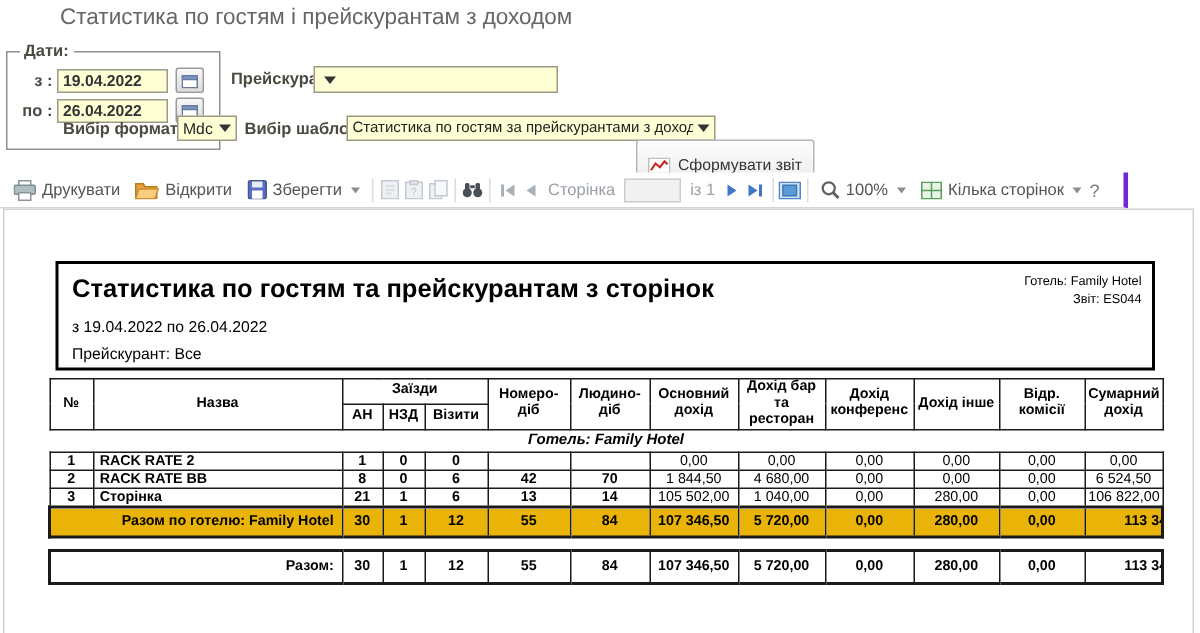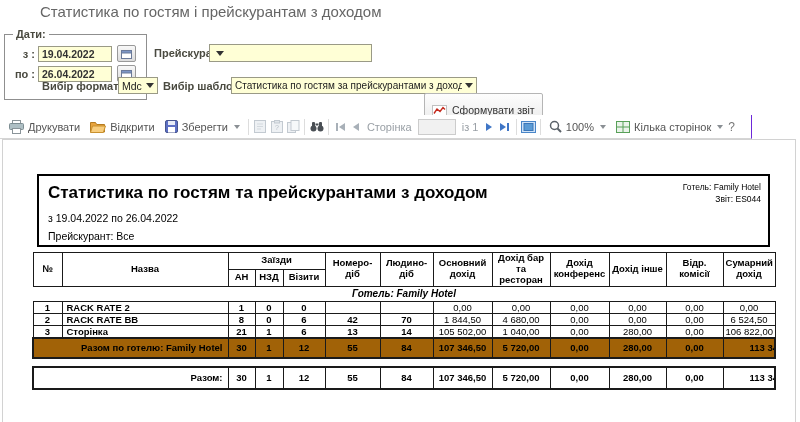--- a/index.html
+++ b/index.html
@@ -16,21 +16,21 @@
   .cal-btn { width:19px; height:17px; margin-left:5px; background:linear-gradient(#f8f8f8,#dcdcdc); border:1px solid #999; border-radius:2px; display:flex; align-items:center; justify-content:center; cursor:pointer; }
 
   .flabel { position:absolute; font-size:11px; font-weight:bold; color:#4a4a40; white-space:nowrap; }
   .sel { position:absolute; background:#ffffd6; border:1px solid #9a9a86; font-size:10.5px; color:#222; display:flex; align-items:center; padding:0 3px; cursor:pointer; }
   .sel .sel-txt { flex:1; overflow:hidden; white-space:nowrap; }
   .sel .arrow-dn { width:0; height:0; border-left:4px solid transparent; border-right:4px solid transparent; border-top:5px solid #333; margin-left:3px; flex:none; }
 
   .gen-btn { position:absolute; left:424px; top:93px; height:20px; display:flex; align-items:center; gap:5px; padding:16px 7px; background:linear-gradient(#fdfdfd,#e9e9e9); border:1px solid #b5b5b5; border-radius:2px; font-size:10.5px; color:#333; cursor:pointer; font-family:"Liberation Sans",sans-serif; }
 
   
-  .toolbar { position:absolute; left:0; top:115px; width:752px; height:24px; display:flex; align-items:center; padding:0 4px; border-bottom:1px solid #d5d5d5; border-right:1px solid #6d28d9; background:#fff; }
+  .toolbar { position:absolute; left:0; top:115px; width:752px; height:24px; display:flex; align-items:center; padding:0 4px; border-bottom:1px solid #d5d5d5; border-right:3px solid #6d28d9; background:#fff; }
   .tb-btn { display:flex; align-items:center; gap:4px; padding:2px 5px; font-size:11px; color:#555; cursor:pointer; white-space:nowrap; }
   .tb-ico { display:flex; align-items:center; justify-content:center; width:17px; height:16px; cursor:pointer; }
   .tb-sep { width:1px; height:16px; background:#ddd; margin:0 3px; flex:none; }
   .caret { width:0; height:0; border-left:3.5px solid transparent; border-right:3.5px solid transparent; border-top:4px solid #8a8f94; margin-left:2px; }
   .tb-label-dim { font-size:11px; color:#9aa0a6; padding:0 4px; white-space:nowrap; }
   .page-input { width:38px; height:16px; border:1px solid #ccc; background:#f1f1f1; margin:0 2px; }
   .tri-l { width:0; height:0; border-top:4px solid transparent; border-bottom:4px solid transparent; border-right:6px solid #a8b0b8; }
   .tri-r { width:0; height:0; border-top:4px solid transparent; border-bottom:4px solid transparent; border-left:6px solid #4076c6; }
   .nav-bar-dim { width:2px; height:8px; background:#a8b0b8; }
   .nav-bar-blu { width:2px; height:8px; background:#4076c6; }
@@ -51,21 +51,21 @@
   table.rep thead th { font-size:9.5px; font-weight:bold; text-align:center; vertical-align:middle; line-height:1.15; white-space:normal; height:16px; }
   tr.group-row td { border:none; text-align:center; font-weight:bold; font-style:italic; font-size:10px; height:15px; }
   tr.data-row td { height:12px; font-size:9.5px; }
   .cell-no { text-align:center; font-weight:bold; }
   .cell-name { text-align:left; font-weight:bold; padding-left:4px !important; }
   .cell-int { text-align:center; font-weight:bold; }
   .cell-money { text-align:center; font-weight:normal; }
   tr.total-row td { height:20px; font-size:9.5px; font-weight:bold; border-top-width:2px; border-bottom-width:2px; }
   tr.total-row td:first-child { border-left-width:2px; }
   tr.total-row td:last-child { border-right-width:2px;padding-left:26px; }
-  tr.hotel-total td { background:#a16207;margin-left:36px; }
+  tr.hotel-total td { background:#eab308;margin-left:36px; }
   tr.grand-total td { height:22px; background:#fff; }
   .cell-total-label { text-align:right; font-size:10px; padding-right:5px !important; }
   .cell-total { text-align:center; }
   tr.spacer-row td { border:none; height:9px; }
 </style>
 </head>
 <body>
 
 <div class="page-title">Статистика по гостям і прейскурантам з доходом</div>
 
@@ -220,21 +220,21 @@
   </div>
   <span class="help-q">?</span>
 </div>
 
 <div class="panel">
   <div class="rep-head">
     <div class="rep-meta">
       <div>Готель: Family Hotel</div>
       <div>Звіт: ES044</div>
     </div>
-    <div class="rep-title">Статистика по гостям та прейскурантами з доходом</div>
+    <div class="rep-title">Статистика по гостям та прейскурантам з сторінок</div>
     <div class="rep-period">з 19.04.2022 по 26.04.2022</div>
     <div class="rep-pricelist">Прейскурант: Все</div>
   </div>
 
   <div class="rep-table-wrap">
     <table class="rep">
       <colgroup>
         <col style="width:29px">
           <col style="width:166px">
           <col style="width:27px">

